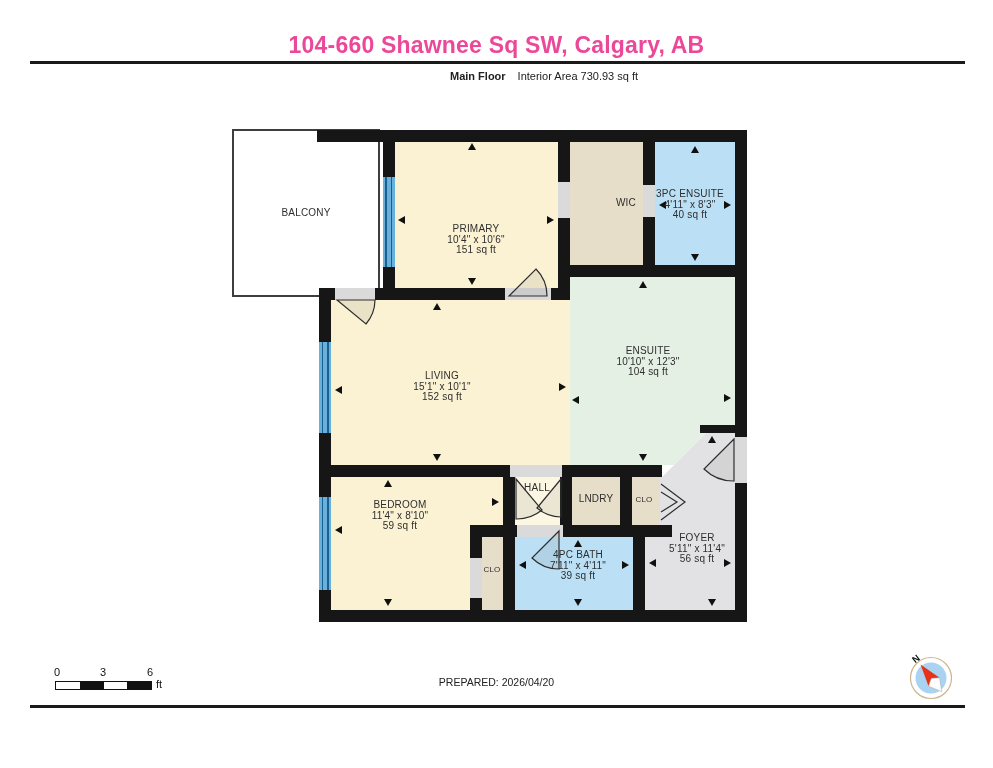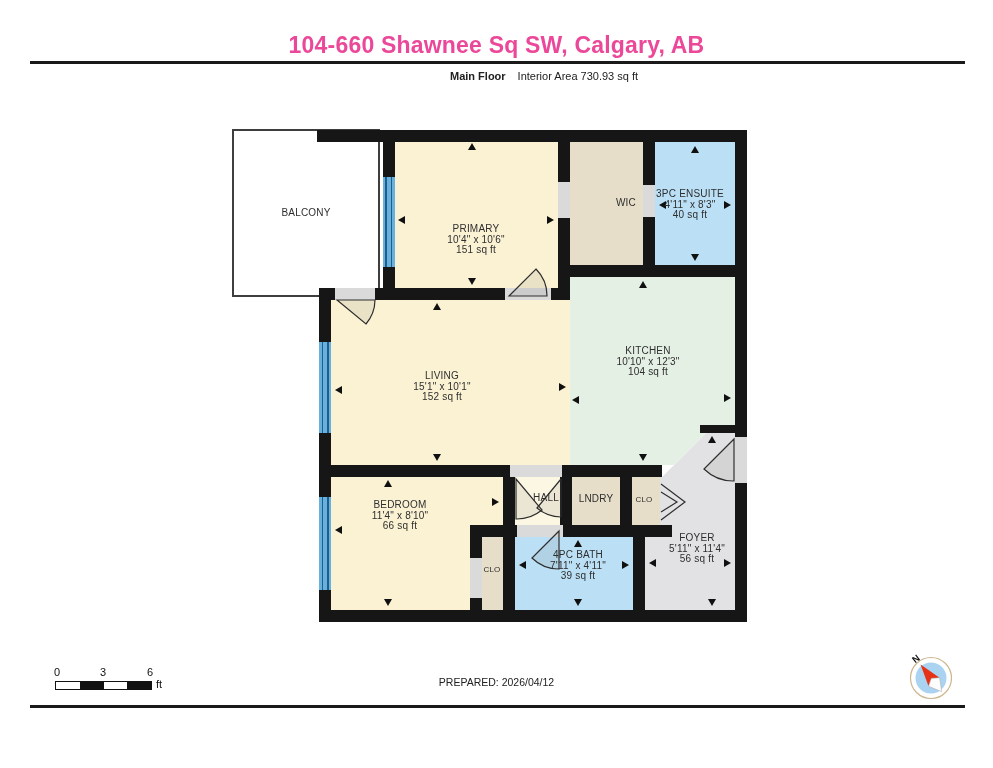--- a/index.html
+++ b/index.html
@@ -175,38 +175,38 @@
   </div>
   <div class="rlabel" style="left:603px;top:203px;margin-left:23px;">
     <div>WIC</div>
   </div>
   <div class="rlabel" style="left:690px;top:205px;">
     <div>3PC ENSUITE</div>
       <div>4'11" x 8'3"</div>
       <div>40 sq ft</div>
   </div>
   <div class="rlabel" style="left:648px;top:362px;">
-    <div>KITCHEN</div>
+    <div>ENSUITE</div>
       <div>10'10" x 12'3"</div>
       <div>104 sq ft</div>
   </div>
   <div class="rlabel" style="left:442px;top:387px;">
     <div>LIVING</div>
       <div>15'1" x 10'1"</div>
       <div>152 sq ft</div>
   </div>
   <div class="rlabel" style="left:400px;top:516px;">
     <div>BEDROOM</div>
       <div>11'4" x 8'10"</div>
-      <div>66 sq ft</div>
+      <div>59 sq ft</div>
   </div>
   <div class="rlabel small" style="left:492px;top:570px;">
     <div>CLO</div>
   </div>
-  <div class="rlabel" style="left:537px;top:498px;margin-left:9px;">
+  <div class="rlabel" style="left:537px;top:488px;">
     <div>HALL</div>
   </div>
   <div class="rlabel" style="left:596px;top:499px;">
     <div>LNDRY</div>
   </div>
   <div class="rlabel small" style="left:644px;top:500px;">
     <div>CLO</div>
   </div>
   <div class="rlabel" style="left:578px;top:566px;">
     <div>4PC BATH</div>
@@ -225,16 +225,16 @@
     <span class="sb-num" style="left:145px;">6</span>
     <div class="sb-bar">
       <div class="sb-seg" style="background:#fff;"></div>
       <div class="sb-seg" style="background:#111;"></div>
       <div class="sb-seg" style="background:#fff;"></div>
       <div class="sb-seg" style="background:#111;"></div>
     </div>
     <span class="sb-unit">ft</span>
   </div>
 
-  <div class="prepared">PREPARED: 2026/04/12</div>
+  <div class="prepared">PREPARED: 2026/04/20</div>
   <div class="hline" style="left:30px;top:705px;width:935px;"></div>
 
 </div>
 
 </body></html>

